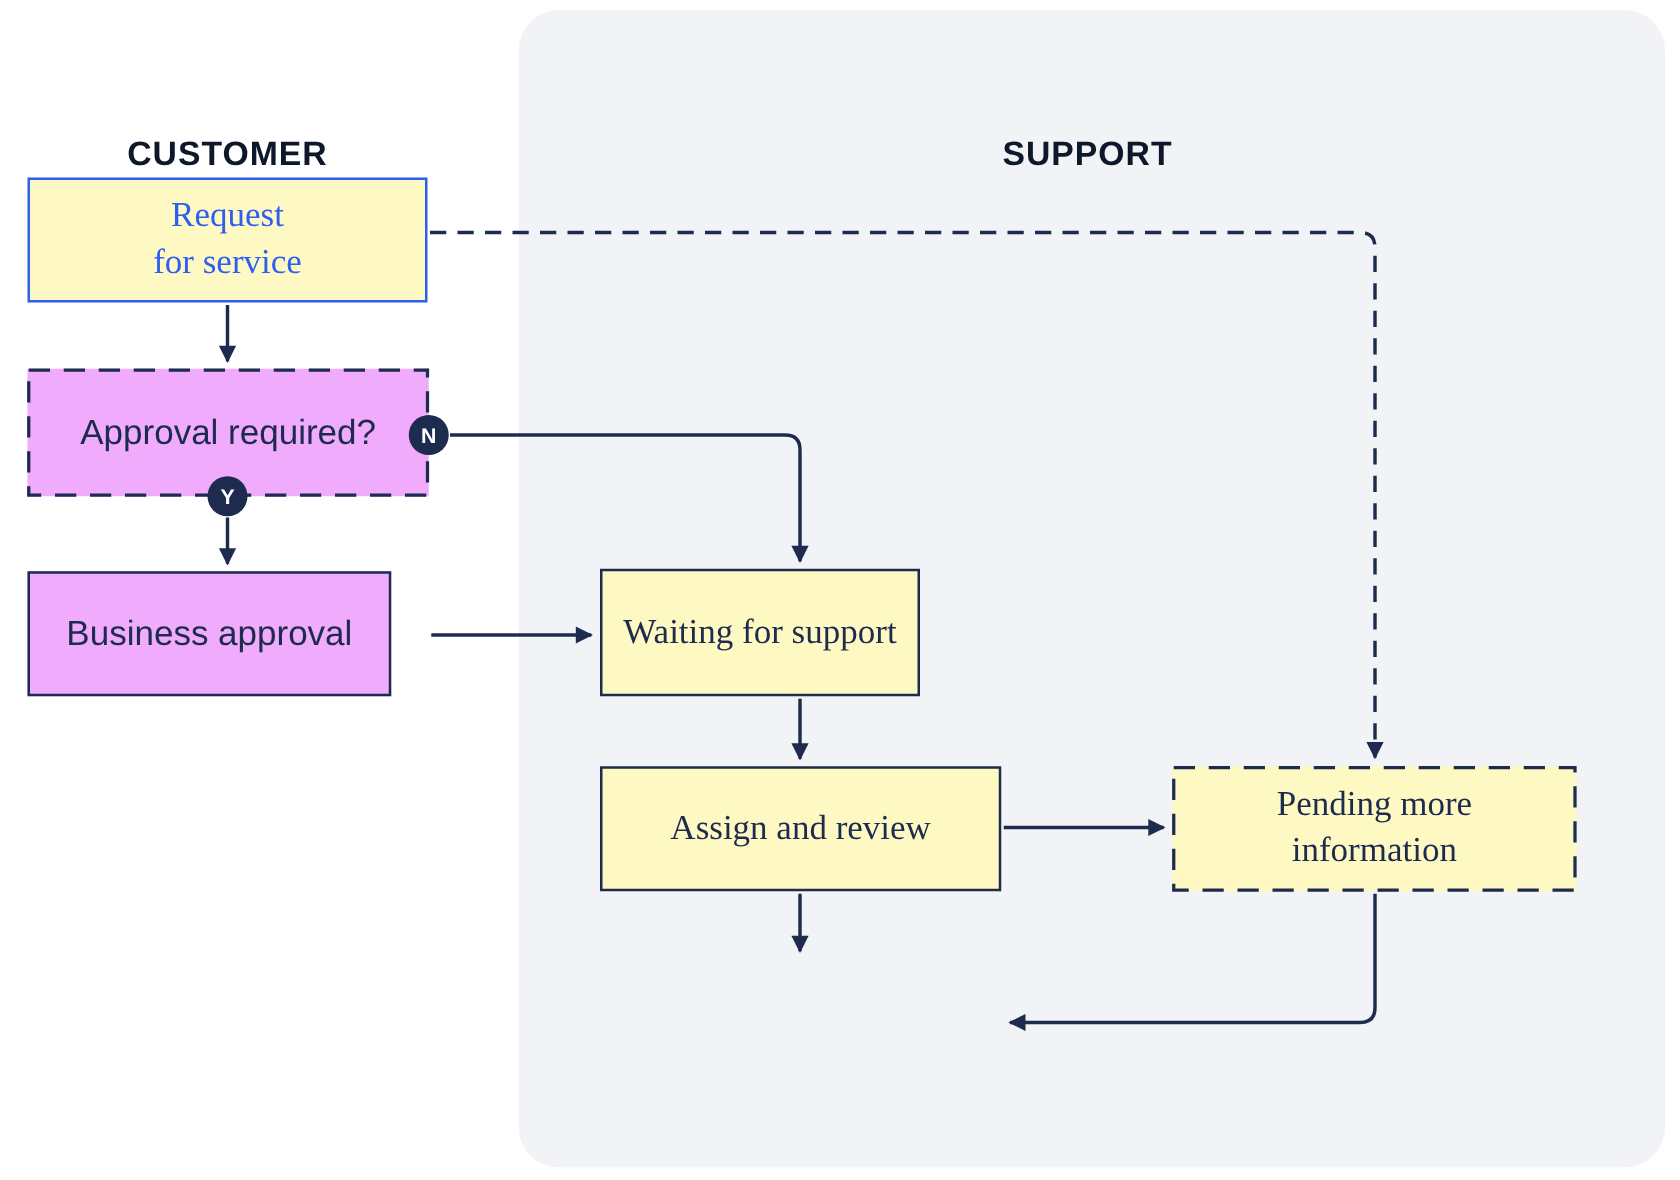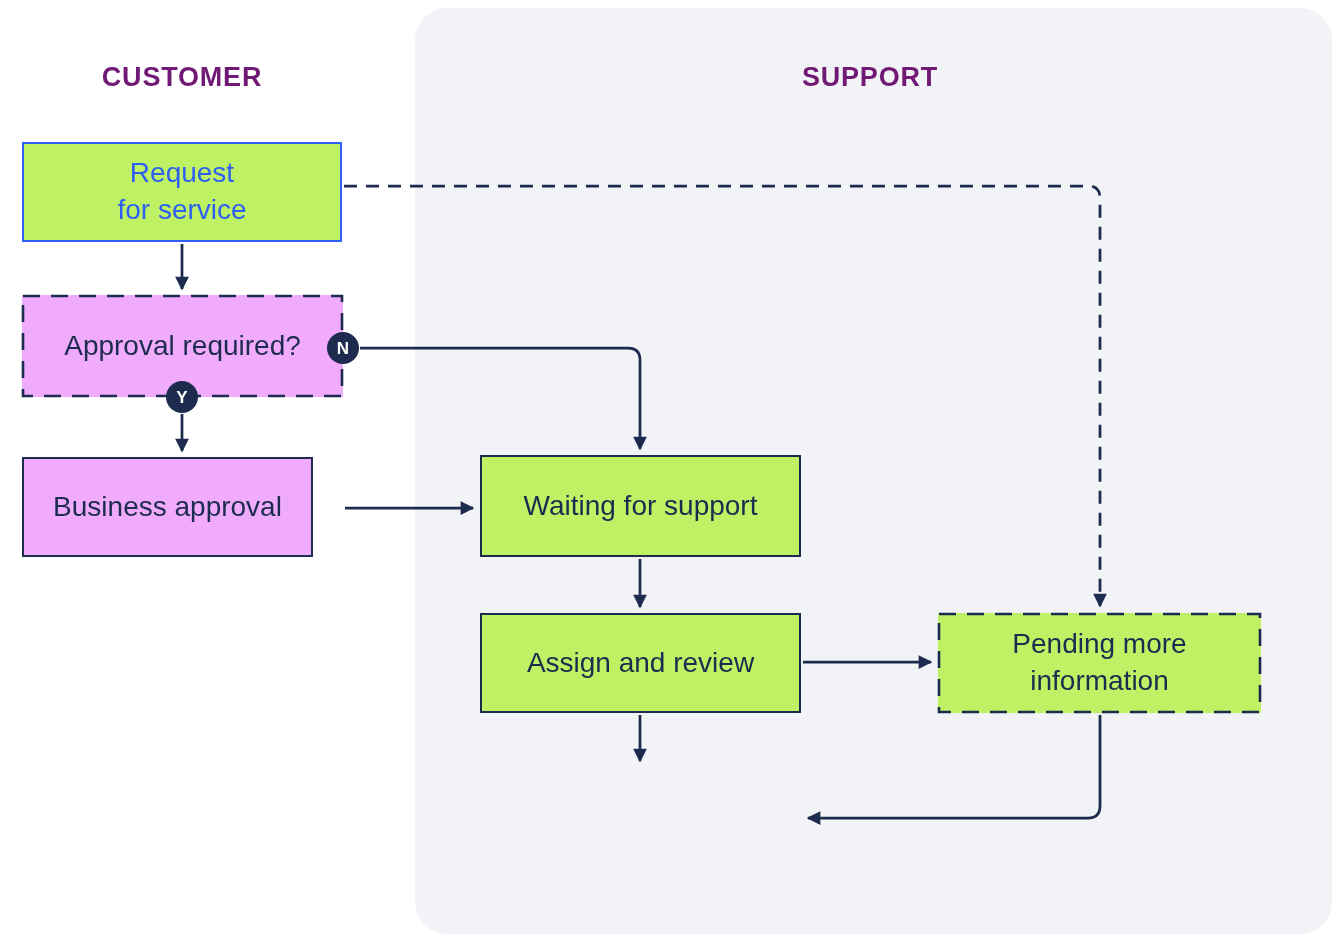--- a/index.html
+++ b/index.html
@@ -18,41 +18,42 @@
     background: #f2f3f6;
     border-radius: 32px;
   }
   .lane-title {
     position: absolute;
     width: 320px;
     text-align: center;
     font-size: 27px;
     font-weight: 700;
     letter-spacing: 0.8px;
-    color: #701a75;
+    color: #0f172a;
+    margin-top: 46px;
   }
   .node {
     position: absolute;
     display: flex;
     align-items: center;
     justify-content: center;
     box-sizing: border-box;
     text-align: center;
   }
   .node .label {
     font-size: 28px;
     font-weight: 500;
     line-height: 1.32;
     color: #1d2b4e;
     white-space: pre-line;
   }
   .solid-navy { border: 2.5px solid #1d2b4e; }
   .solid-blue { border: 2.5px solid #2e5ff2; }
   .blue-text .label { color: #2e5ff2; }
-  .fill-white { background: #bef264; }
+  .fill-white { background: #fef9c3; font-family: Liberation Serif, serif; }
   .fill-gray  { background: #f0abfc; }
   .edge-layer {
     position: absolute;
     left: 0; top: 0;
     pointer-events: none;
   }
 </style>
 </head>
 <body>
 
@@ -69,21 +70,21 @@
   </div>
 
   <div class="node fill-gray" style="left:22px; top:295px; width:321px; height:102px;">
     <span class="label">Approval required?</span>
   </div>
 
   <div class="node fill-gray solid-navy" style="left:22px; top:457px; width:291px; height:100px;">
     <span class="label">Business approval</span>
   </div>
 
-  <div class="node fill-white solid-navy" style="left:480px; top:455px; width:321px; height:102px;">
+  <div class="node fill-white solid-navy" style="left:480px; top:455px; width:256px; height:102px;">
     <span class="label">Waiting for support</span>
   </div>
 
   <div class="node fill-white" style="left:938px; top:613px; width:323px; height:100px;">
     <span class="label">Pending more
 information</span>
   </div>
 
   <div class="node fill-white solid-navy" style="left:480px; top:613px; width:321px; height:100px;">
     <span class="label">Assign and review</span>

